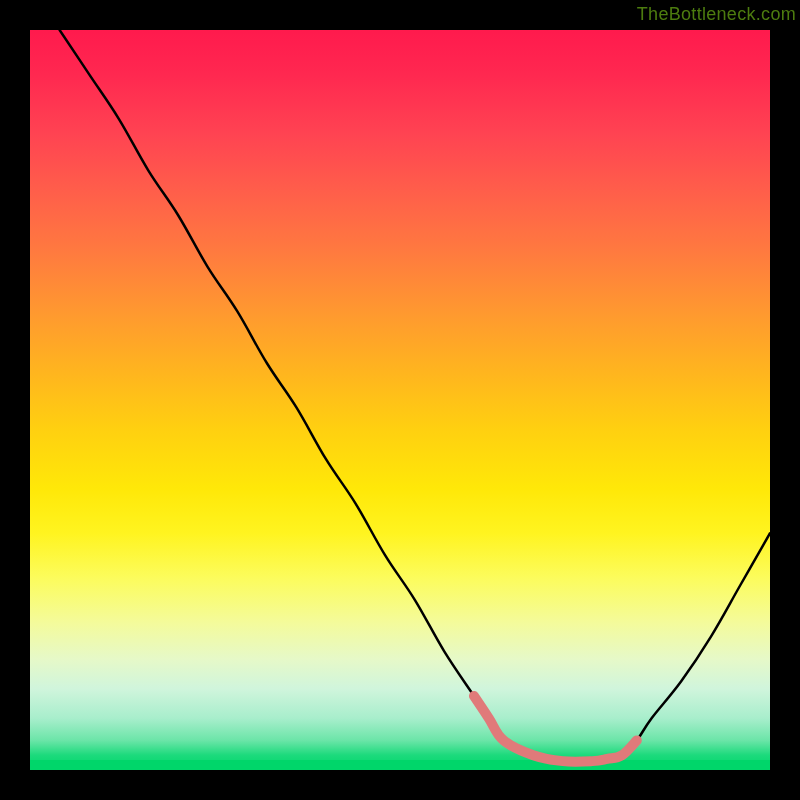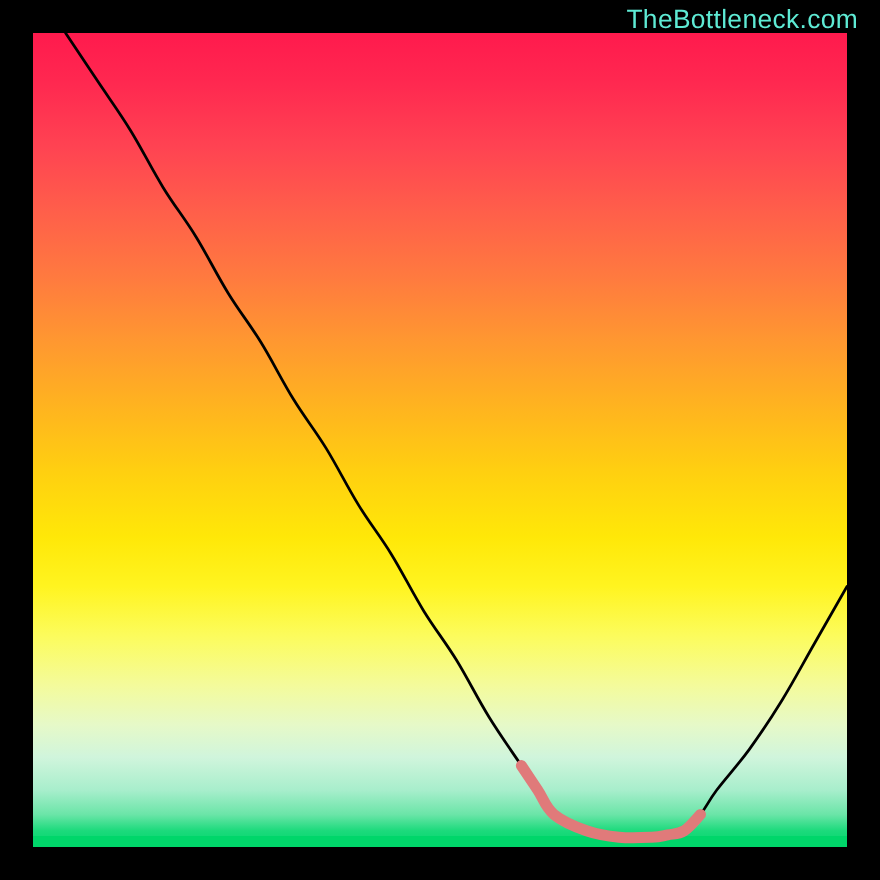--- a/index.html
+++ b/index.html
@@ -1,17 +1,17 @@
 <!DOCTYPE html>
 <html><head>
 <meta charset="utf-8">
 <style>
   * { margin: 0; padding: 0; box-sizing: border-box; }
   body { width: 800px; height: 800px; background: #000; position: relative; overflow: hidden; font-family: Arial, sans-serif; }
-  .watermark { position: absolute; top: 4px; right: 20px; color: #5eead4; font-size: 24px; font-weight: 500; z-index: 10; letter-spacing: 0.3px; }
+  .watermark { position: absolute; top: 4px; right: 4px; color: #4d7c0f; font-size: 18px; font-weight: 500; z-index: 10; letter-spacing: 0.3px; }
   .plot-area { position: absolute; top: 30px; left: 30px; width: 740px; height: 740px; }
   .gradient-bg { position: absolute; inset: 0; background: linear-gradient(to bottom,
       #ff1a4d 0%,
       #ff2850 6%,
       #ff4352 14%,
       #ff5f4a 22%,
       #ff7a3f 30%,
       #ff9830 38%,
       #ffb41f 46%,
       #ffd010 54%,

